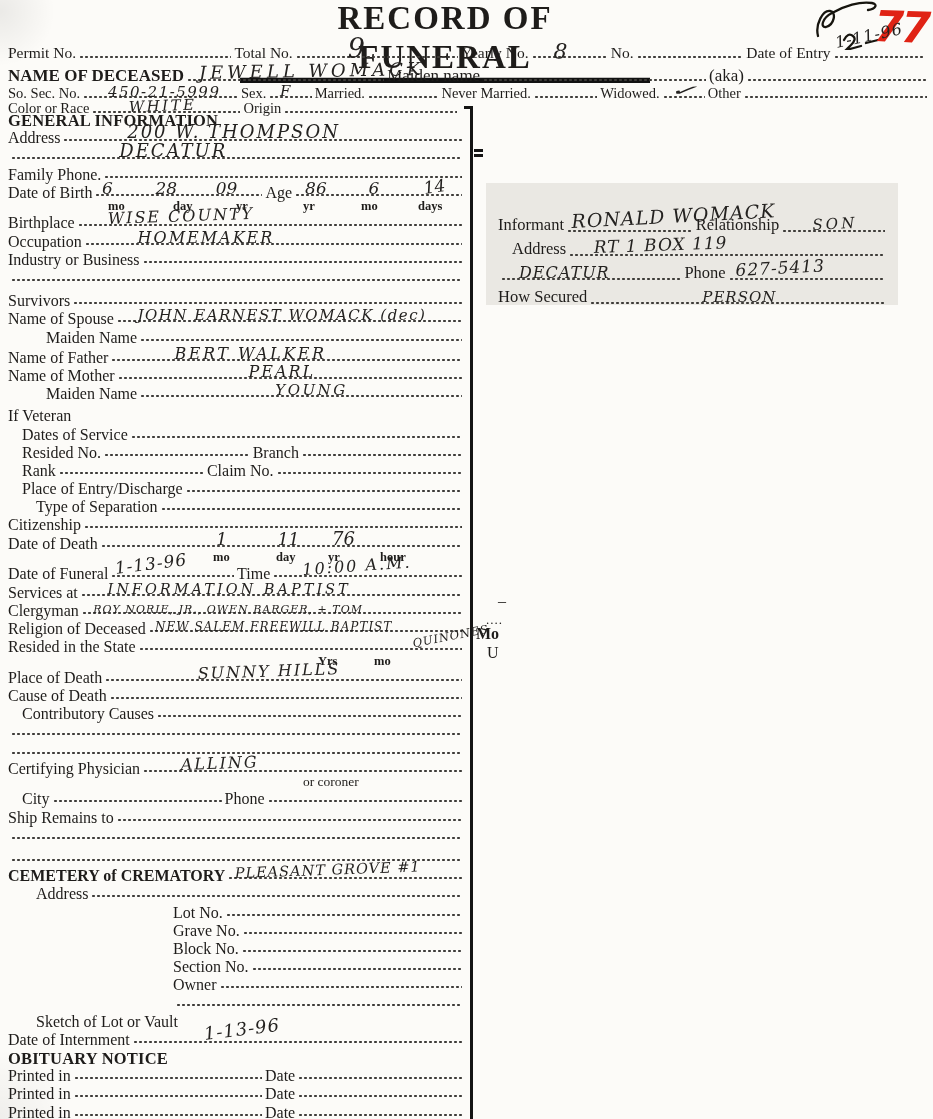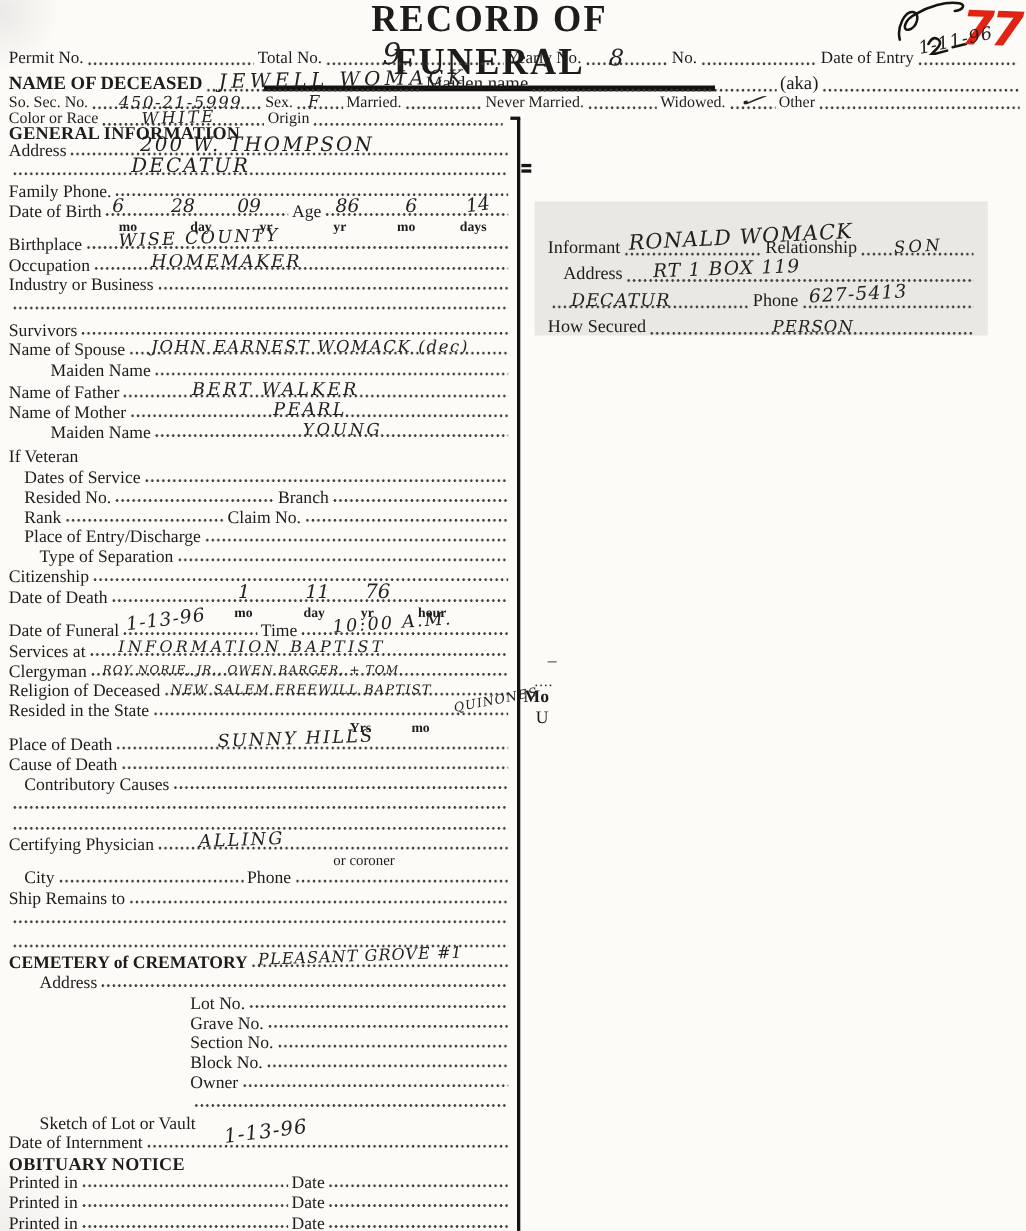--- a/index.html
+++ b/index.html
@@ -9,21 +9,21 @@
                          radial-gradient(circle at 0% 100%, rgba(0,0,0,.05), rgba(0,0,0,0) 70px);}
   .b{font-weight:bold;}
   
   .title-wrap{position:absolute;top:1px;left:240px;width:410px;text-align:center;}
   .title{display:inline-block;font-size:33px;font-weight:bold;letter-spacing:2px;
          border-bottom:5px solid #121212;padding:0 10px 1px;transform:scaleY(1.05);}
   .rednum{position:absolute;top:2px;left:874px;font-family:"DejaVu Sans",sans-serif;
           font-style:italic;font-weight:bold;font-size:43px;color:#e02315;letter-spacing:-3px;transform:rotate(2deg);}
   .scribble{position:absolute;top:-2px;left:810px;}
   
-  .frow{display:flex;align-items:flex-end;white-space:nowrap;}
+  .frow{display:flex;align-items:center;white-space:nowrap;}
   .ld{flex:1 1 0;position:relative;height:13px;margin:0 3px 2px;min-width:8px;
       background-image:radial-gradient(circle,#3d3b38 1.05px,rgba(61,59,56,0) 1.45px);
       background-size:5px 4px;background-repeat:repeat-x;background-position:left bottom;}
   .f03{flex-grow:.3}.f045{flex-grow:.45}.f05{flex-grow:.5}.f065{flex-grow:.65}.f075{flex-grow:.75}
   .f09{flex-grow:.9}.f105{flex-grow:1.05}.f11{flex-grow:1.1}.f115{flex-grow:1.15}.f13{flex-grow:1.3}
   .f15{flex-grow:1.5}.f16{flex-grow:1.6}
   
   .permit{position:absolute;top:44px;left:8px;right:5px;font-size:15.5px;}
   .namerow{position:absolute;top:66px;left:8px;right:3px;font-size:17px;}
   .ssnrow{position:absolute;top:85px;left:8px;right:3px;font-size:14.5px;}
@@ -408,25 +408,25 @@
     </div>
     <div class="row in4">
       <span>Lot No.</span>
       <span class="ld"></span>
     </div>
     <div class="row in4">
       <span>Grave No.</span>
       <span class="ld"></span>
     </div>
     <div class="row in4">
+      <span>Block No.</span>
+      <span class="ld"></span>
+    </div>
+    <div class="row in4">
       <span>Section No.</span>
-      <span class="ld"></span>
-    </div>
-    <div class="row in4">
-      <span>Block No.</span>
       <span class="ld"></span>
     </div>
     <div class="row in4">
       <span>Owner</span>
       <span class="ld"></span>
     </div>
     <div class="row in4">
         <span class="ld"></span>
       </div>
     <div class="row in2">

